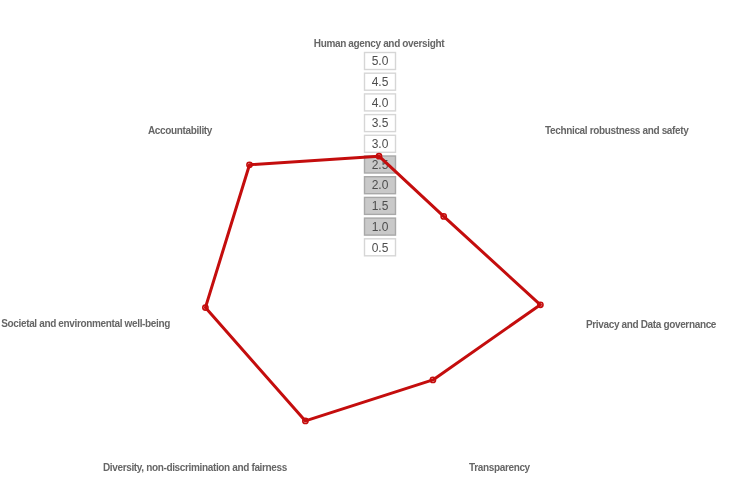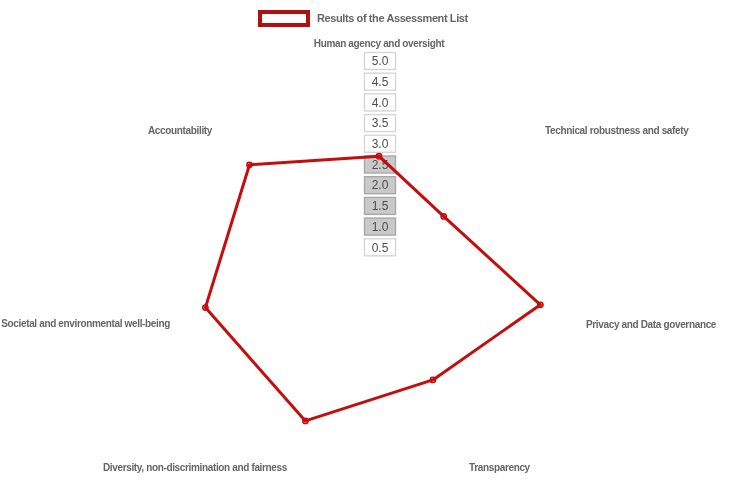--- a/index.html
+++ b/index.html
@@ -11,24 +11,20 @@
           border:4px solid #b01010;background:transparent;}
   .legend-label{font-size:11px;font-weight:bold;letter-spacing:-0.4px;color:#666666;line-height:17px;}
   #radar-svg{position:absolute;left:0;top:0;}
   .tick{font-family:"Liberation Sans",sans-serif;font-size:12px;}
   .axis-label{font-family:"Liberation Sans",sans-serif;font-size:10px;font-weight:bold;letter-spacing:-0.35px;}
 </style>
 </head>
 <body>
 
 <div class="stage">
-  <div class="legend">
-    <span class="swatch" style="border-color: rgb(176, 16, 16);"></span>
-    <span class="legend-label" style="color: rgb(102, 102, 102);">Results of the Assessment List</span>
-  </div>
   <svg id="radar-svg" width="730" height="486" viewBox="0 0 730 486">
       <g>
         <rect x="364.5" y="52.5" width="31" height="17" fill="#ffffff" stroke="#d6d6d6" stroke-width="1.4"></rect>
         <text x="380" y="65.2" text-anchor="middle" class="tick" fill="#4d4d4d">5.0</text>
         <rect x="364.5" y="73.20000000000002" width="31" height="17" fill="#ffffff" stroke="#d6d6d6" stroke-width="1.4"></rect>
         <text x="380" y="85.90000000000002" text-anchor="middle" class="tick" fill="#4d4d4d">4.5</text>
         <rect x="364.5" y="93.9" width="31" height="17" fill="#ffffff" stroke="#d6d6d6" stroke-width="1.4"></rect>
         <text x="380" y="106.60000000000001" text-anchor="middle" class="tick" fill="#4d4d4d">4.0</text>
         <rect x="364.5" y="114.6" width="31" height="17" fill="#ffffff" stroke="#d6d6d6" stroke-width="1.4"></rect>
         <text x="380" y="127.3" text-anchor="middle" class="tick" fill="#4d4d4d">3.5</text>

